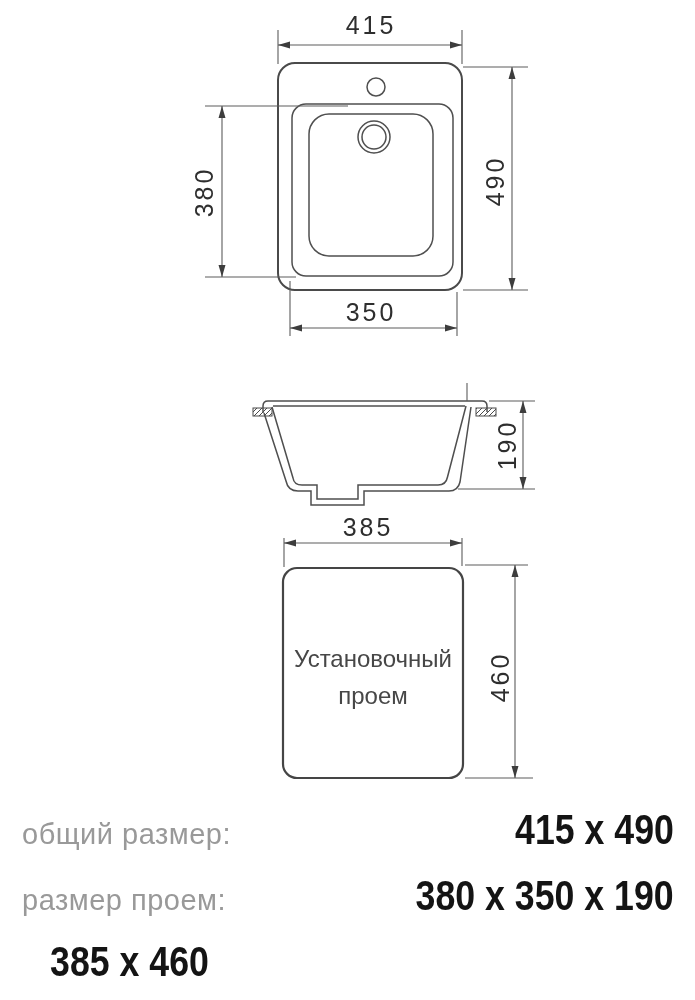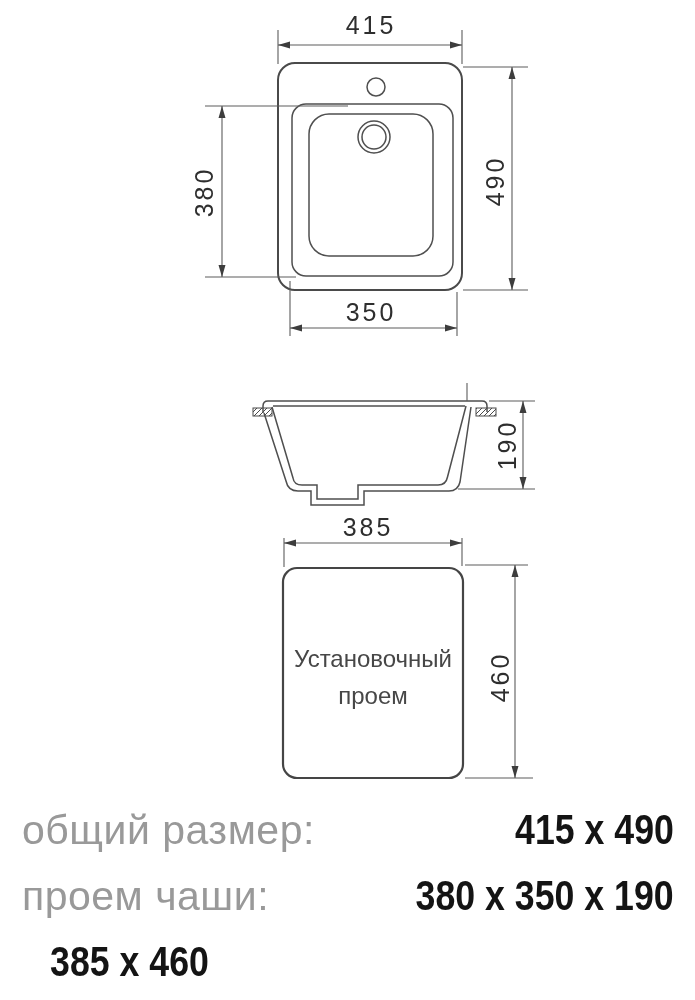--- a/index.html
+++ b/index.html
@@ -11,21 +11,21 @@
   .ln1{fill:none;stroke:#4f4f4f;stroke-width:1.5;}
   .ln3{fill:none;stroke:#454545;stroke-width:2.2;}
   .dln{fill:none;stroke:#5c5c5c;stroke-width:1.1;}
   .arw{fill:#3d3d3d;stroke:none;}
   .dtx{font-family:"Liberation Sans", sans-serif;font-size:25px;letter-spacing:3px;fill:#2e2e2e;}
   .cap{font-family:"Liberation Sans", sans-serif;font-size:24px;fill:#474747;text-anchor:middle;}
   .hatch{fill:url(#hatchp);stroke:#4a4a4a;stroke-width:1;}
   
   .summary-row{position:absolute;left:22px;right:21px;display:flex;
                justify-content:space-between;align-items:baseline;}
-  .summary-label{font-size:41px;line-height:1.12;color:#999999;font-weight:normal;letter-spacing:0.5px;}
+  .summary-label{font-size:29px;line-height:1.12;color:#999999;font-weight:normal;letter-spacing:0.5px;}
   .summary-value{font-size:42px;line-height:1.12;color:#141414;font-weight:bold;
                  display:inline-block;transform:scaleX(0.85);transform-origin:100% 60%;white-space:nowrap;}
   .row-1{top:806px;}
   .row-2{top:872px;}
   .row-3{top:938px;}
 </style>
 </head>
 <body>
 
 <div class="canvas">
@@ -124,19 +124,19 @@
         <text transform="translate(509 677) rotate(-90)" text-anchor="middle" class="dtx">460</text>
       </g>
     </g>
   </svg>
 
   <div class="summary-row row-1">
     <span class="summary-label">общий размер:</span>
     <span class="summary-value">415 x 490</span>
   </div>
   <div class="summary-row row-2">
-    <span class="summary-label">проем чаши:</span>
+    <span class="summary-label">размер проем:</span>
     <span class="summary-value">380 x 350 x 190</span>
   </div>
   <div class="summary-row row-3">
     <span class="summary-value">385 x 460</span>
   </div>
 </div>
 
 </body></html>

